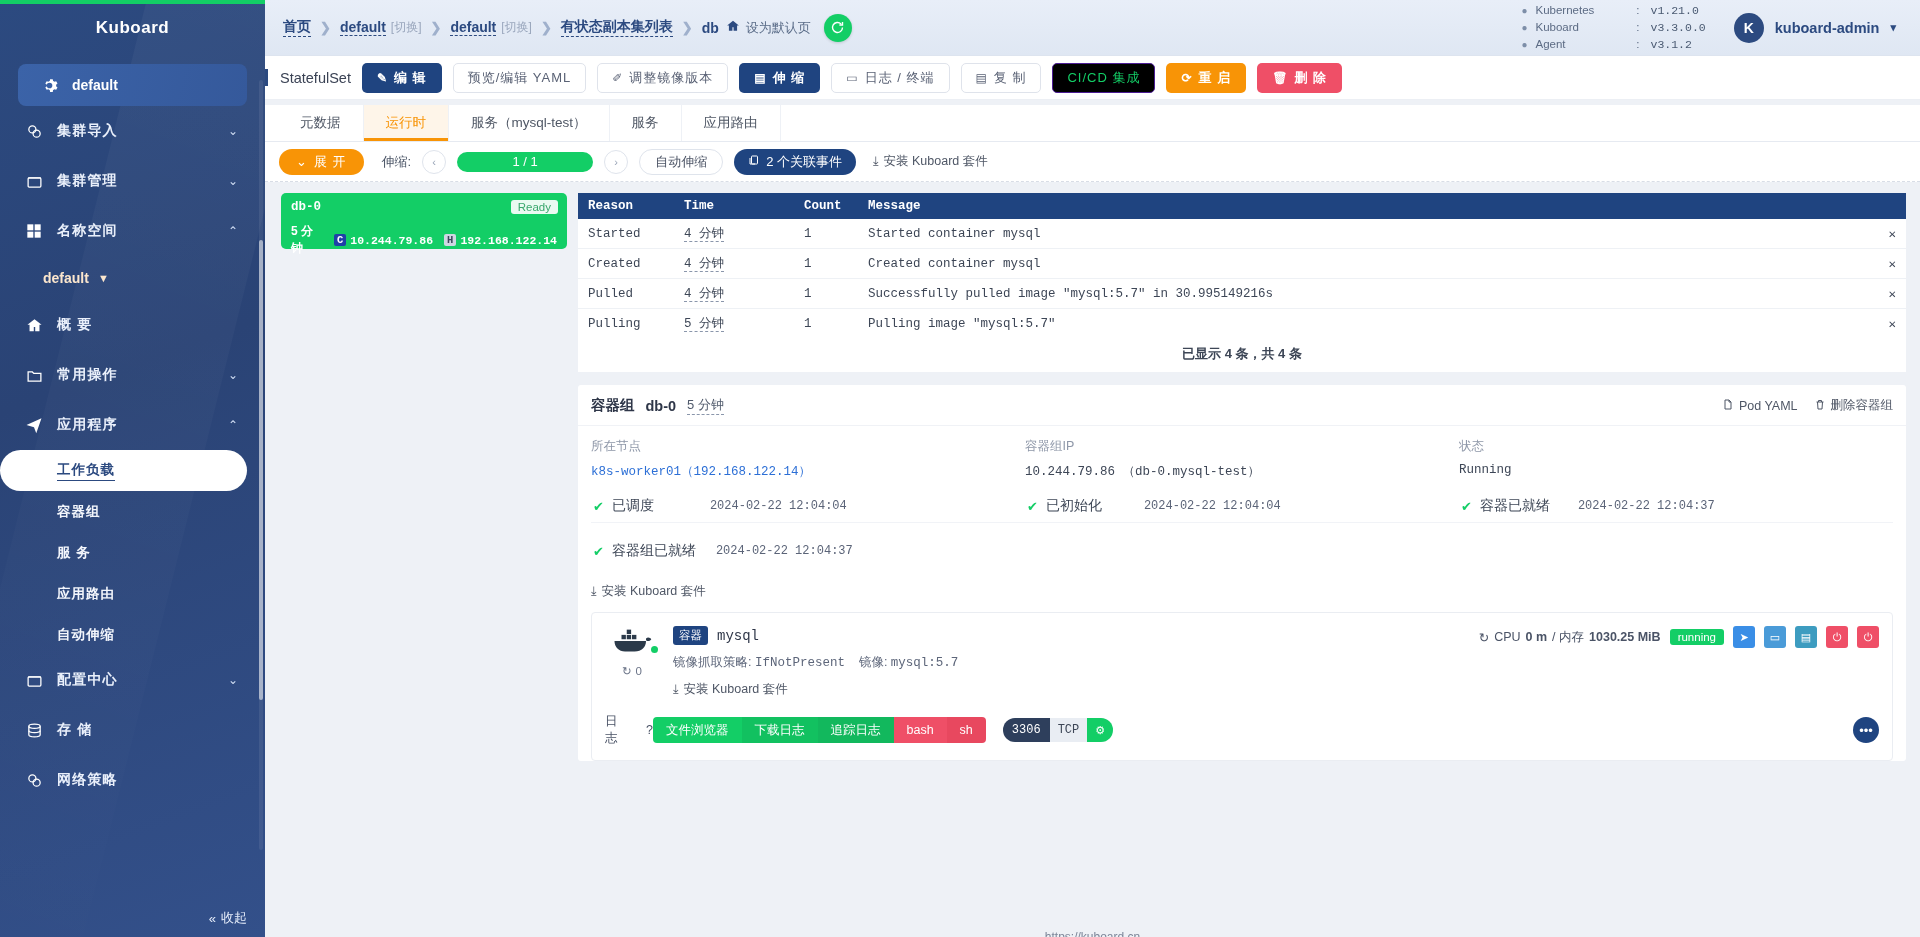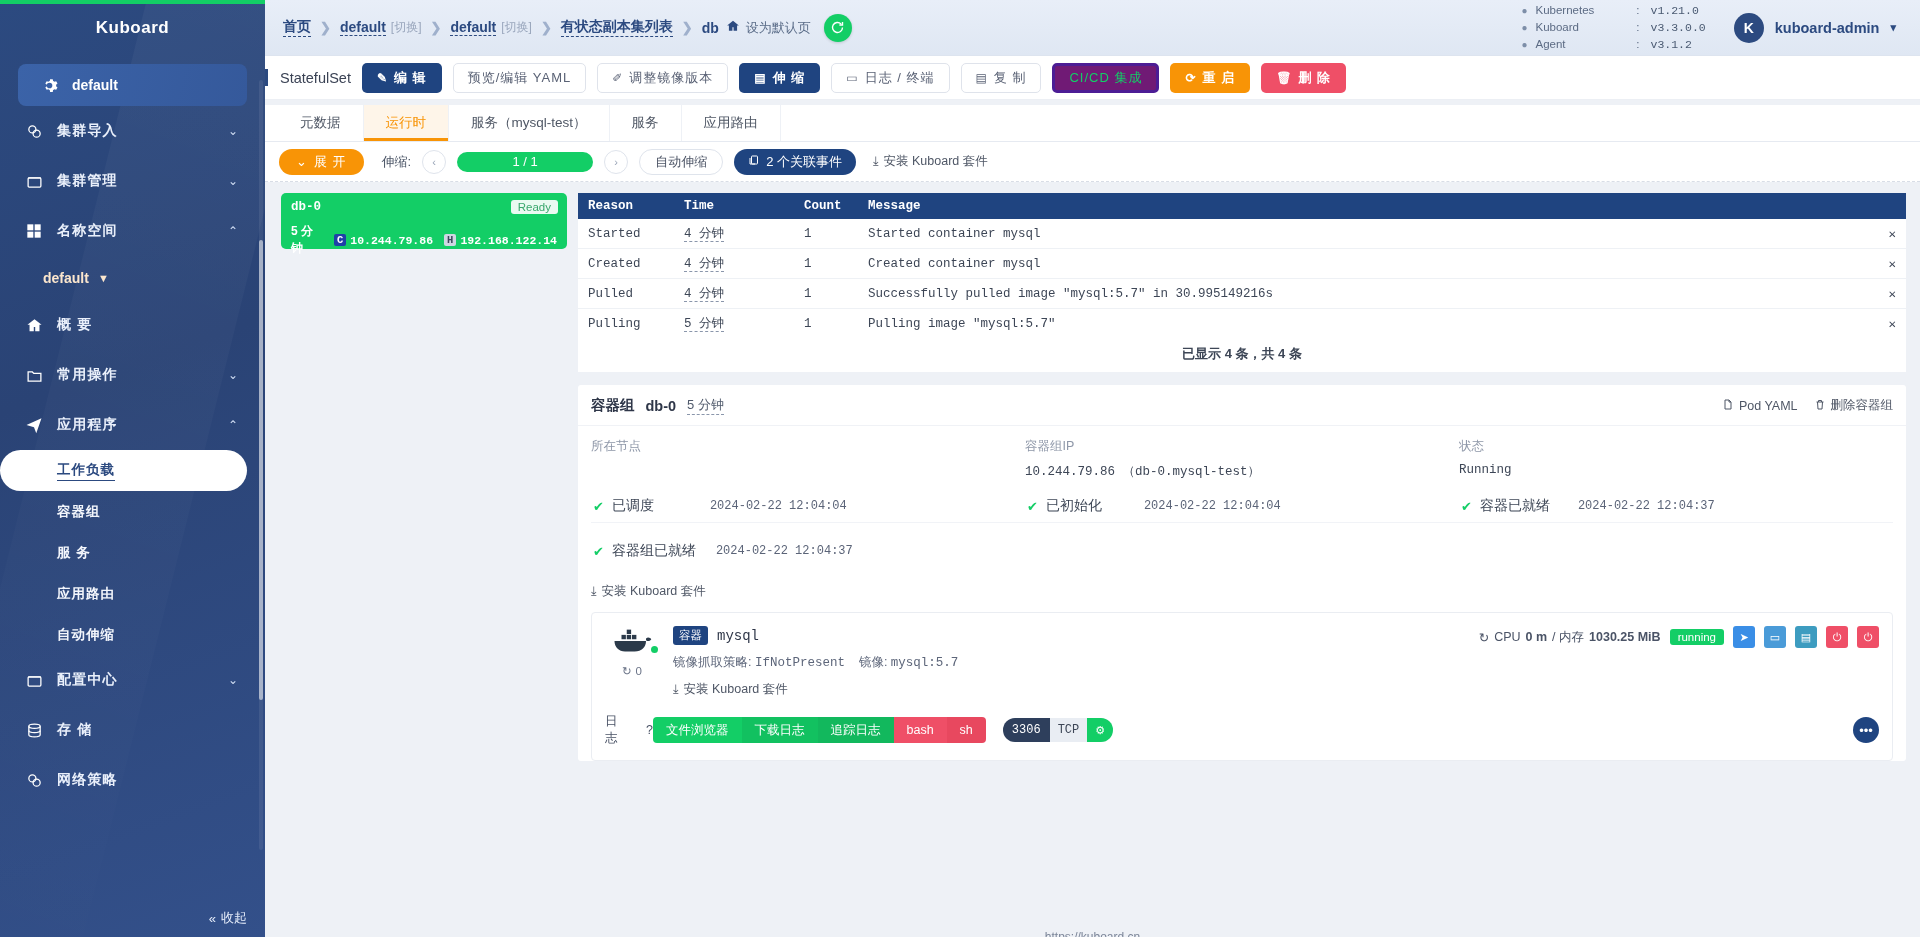--- a/index.html
+++ b/index.html
@@ -119,21 +119,21 @@
   .ttl-wrap { display:flex; align-items:center; gap:12px; padding-left:0; }
   .ttl-bar { width:3px; height:17px; background:#2c4a80; margin-left:0; }
   .ttl { font-size:14.5px; color:#3a4254; font-weight:400; }
   .btn {
     height:30px; border-radius:5px; display:inline-flex; align-items:center; gap:6px;
     padding: 0 14px; font-size:13px; cursor:pointer; white-space:nowrap;
     border:1px solid transparent; letter-spacing:1px;
   }
   .btn.primary { background:#1f4480; color:#fff; font-weight:700; }
   .btn.ghost { background:#fff; color:#5a6275; border:1px solid #dfe3eb; }
-  .btn.cicd { background:#701a75; color:#13ce66; border:3px solid #4c1d95; }
+  .btn.cicd { background:#000000; color:#13ce66; border:1px solid #4c1d95; }
   .btn.warn { background:#f89406; color:#fff; font-weight:700; }
   .btn.danger { background:#ef4f67; color:#fff; font-weight:700; }
   .btn .gl { font-size:12px; }
 
   
   .tabsrow {
     background:#fff; height:37px; display:flex; align-items:stretch;
     border-bottom:1px solid #e6eaf1; padding-left:13px; margin-top:5px;
   }
   .tab {
@@ -648,20 +648,21 @@
                       </svg>
                   </span>
                   <span>删除容器组</span>
                 </div>
               </div>
             </div>
 
             <div class="meta3">
               <div>
                 <div class="meta-lbl">所在节点</div>
+                <div class="meta-val meta-link">k8s-worker01（192.168.122.14）</div>
               </div>
               <div>
                 <div class="meta-lbl">容器组IP</div>
                 <div class="meta-val meta-plain">10.244.79.86 （db-0.mysql-test）</div>
               </div>
               <div>
                 <div class="meta-lbl">状态</div>
                 <div class="meta-val meta-plain">Running</div>
               </div>
             </div>

